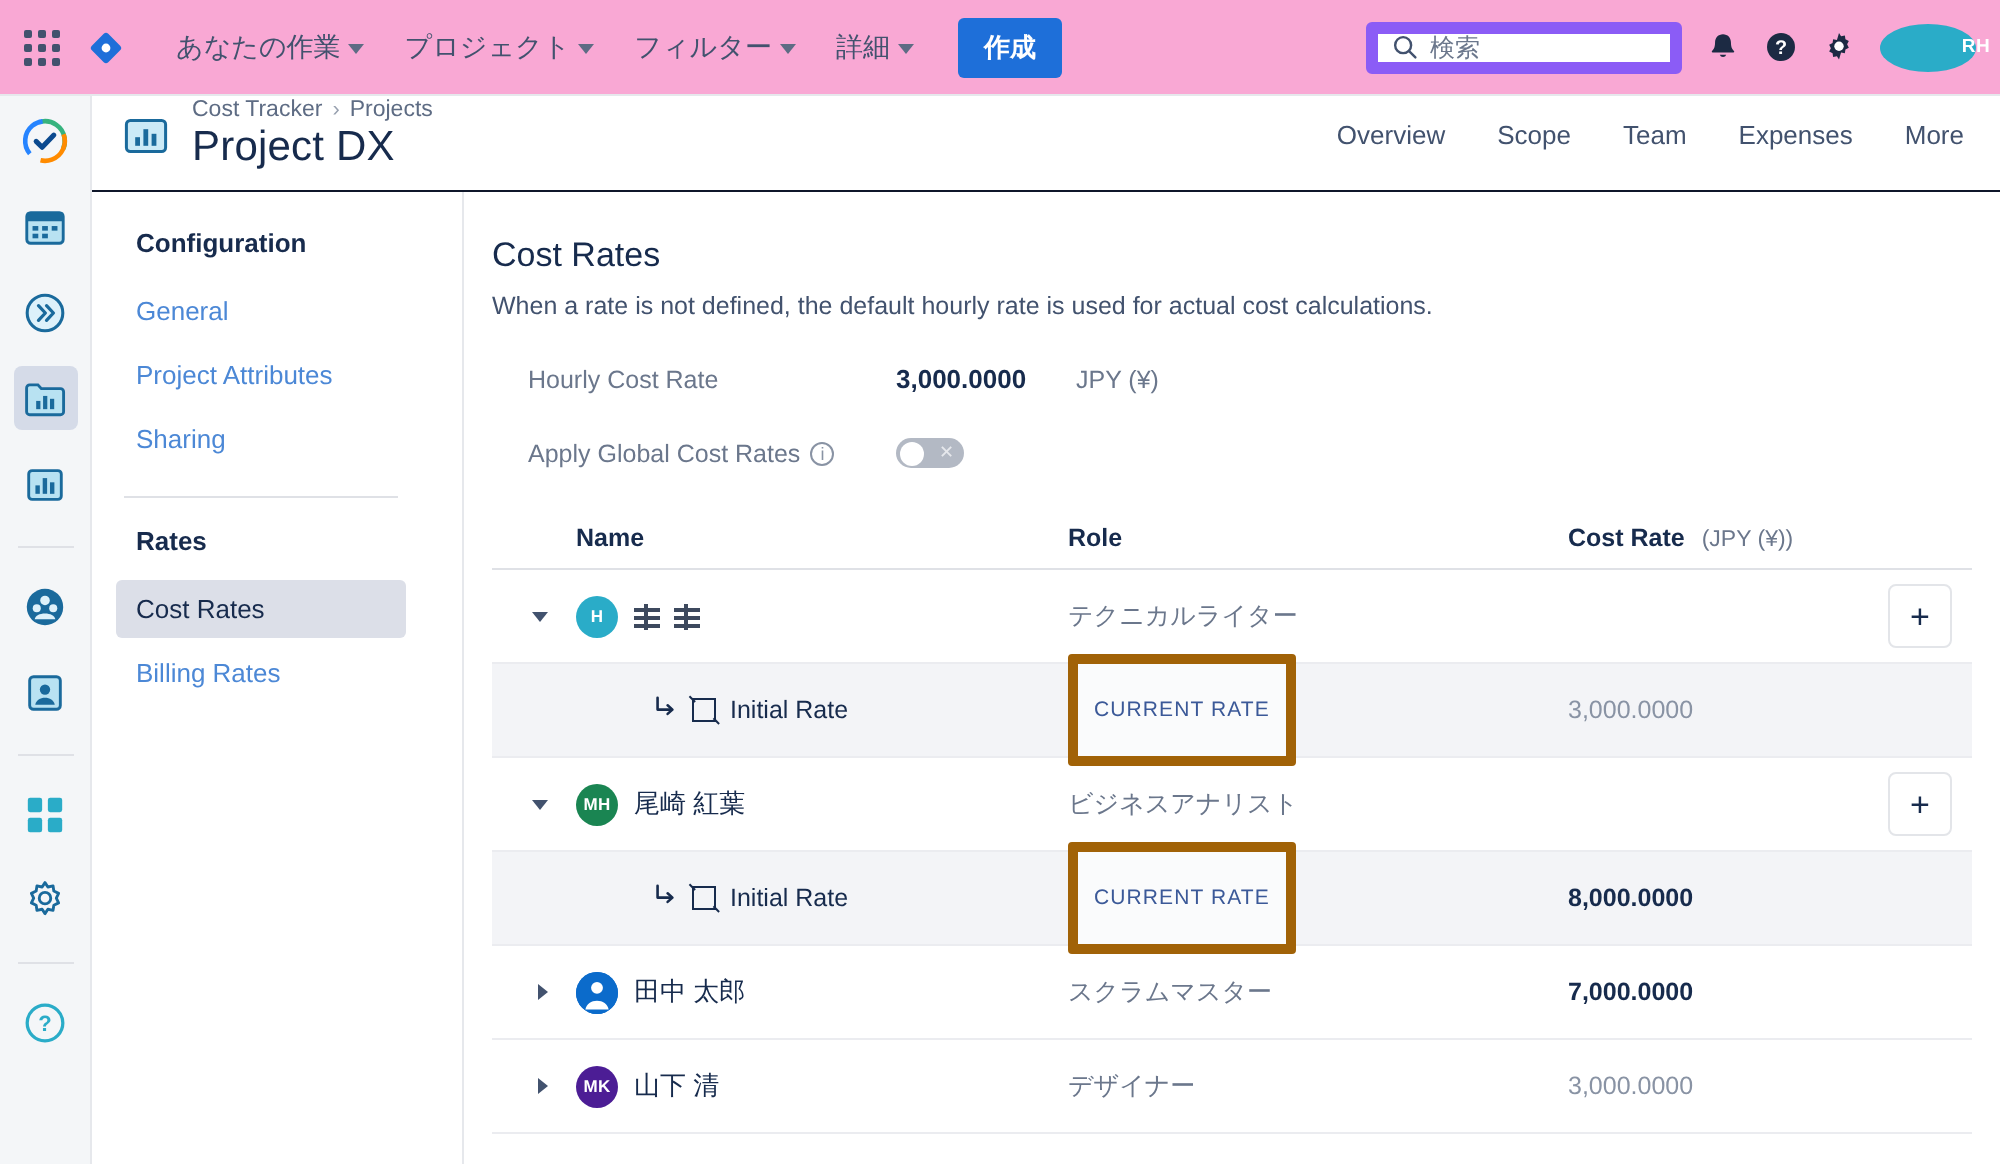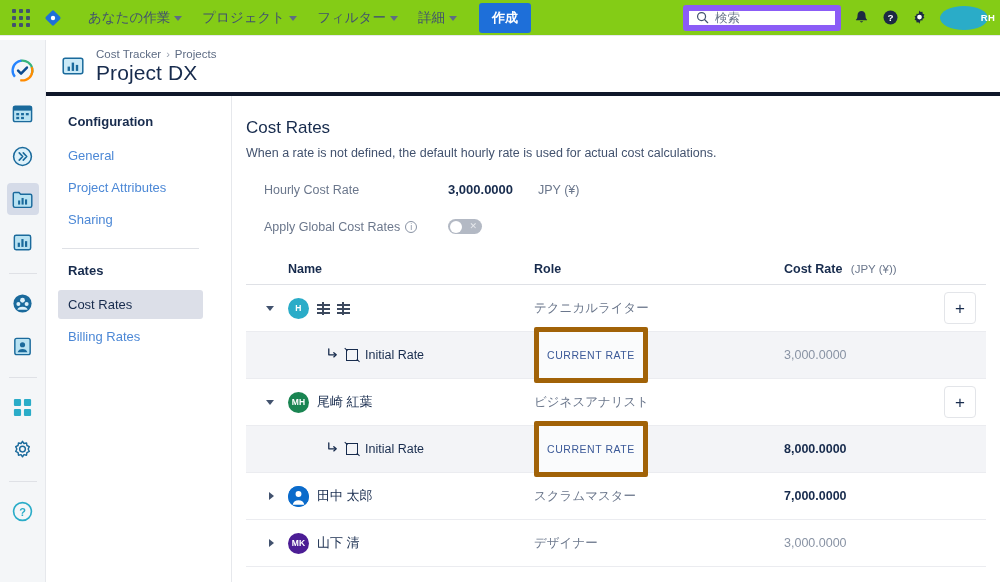--- a/index.html
+++ b/index.html
@@ -7,22 +7,22 @@
     width: 1000px; height: 582px;
     background: #ffffff;
     font-family: "Liberation Sans", "DejaVu Sans", sans-serif;
     color: #172b4d;
     overflow: hidden;
   }
   #app { position: relative; width: 1000px; height: 582px; }
 
   
   .topbar {
-    position: absolute; top: 0; left: 0; width: 1000px; height: 36px;
-    background: #84cc16; border-bottom: 1px solid #e6e8ec;
+    position: absolute; top: 0; left: 0; width: 1000px; height: 48px;
+    background: #f9a8d4; border-bottom: 1px solid #e6e8ec;
     display: flex; align-items: center; z-index: 30;
   }
   .app-switcher {
     width: 22px; height: 22px; margin-left: 10px;
     display: grid; grid-template-columns: repeat(3, 4px); grid-template-rows: repeat(3, 4px);
     gap: 3px; align-content: center; justify-content: center; cursor: pointer;
   }
   .app-switcher i { display:block; width:4px; height:4px; background:#42526e; border-radius:1px; }
   .brand-diamond {
     width: 18px; height: 18px; margin-left: 12px; cursor: pointer;
@@ -72,21 +72,21 @@
   .rail-icon {
     width: 32px; height: 32px; border-radius: 4px; margin-bottom: 11px;
     display: flex; align-items: center; justify-content: center; cursor: pointer;
   }
   .rail-icon.active { background: #d5dbe8; }
   .rail-sep { width: 28px; height: 1px; background: #dfe1e6; margin: 4px 0 13px; }
 
   
   .page-head {
     position: absolute; top: 40px; left: 46px; width: 954px; height: 56px;
-    background: #fff; border-bottom: 4px solid #0f172a;
+    background: #fff; border-bottom: 1px solid #0f172a;
     display: flex; align-items: center; padding: 0 18px 0 14px;
   }
   .ph-icon { width: 26px; height: 26px; margin-right: 10px; display:flex; align-items:center; }
   .ph-text { display: flex; flex-direction: column; justify-content: center; }
   .crumbs { font-size: 11.5px; color: #5e6c84; display: flex; align-items: center; gap: 5px; }
   .crumb-link { color: #5e6c84; cursor: pointer; }
   .crumb-sep { color: #97a0af; font-size: 11px; }
   .page-title { font-size: 21px; font-weight: 400; color: #172b4d; margin-top: 1px; letter-spacing: .1px; }
   .head-tabs { margin-left: auto; display: flex; align-items: center; gap: 26px; }
   .head-tab { font-size: 13px; color: #42526e; cursor: pointer; }
@@ -375,20 +375,27 @@
       </svg>
     </div>
     <div class="ph-text">
       <div class="crumbs">
         <span class="crumb-link">Cost Tracker</span>
         <span class="crumb-sep">›</span>
         <span class="crumb-link">Projects</span>
       </div>
       <div class="page-title">Project DX</div>
     </div>
+    <div class="head-tabs">
+      <div class="head-tab">Overview</div>
+      <div class="head-tab">Scope</div>
+      <div class="head-tab">Team</div>
+      <div class="head-tab">Expenses</div>
+      <div class="head-tab">More</div>
+    </div>
   </div>
 
   <div class="sidebar">
     <div class="side-group-title">Configuration</div>
     <div class="side-item">General</div>
     <div class="side-item">Project Attributes</div>
     <div class="side-item">Sharing</div>
     <div class="side-div"></div>
     <div class="side-group-title">Rates</div>
     <div class="side-item active">Cost Rates</div>

